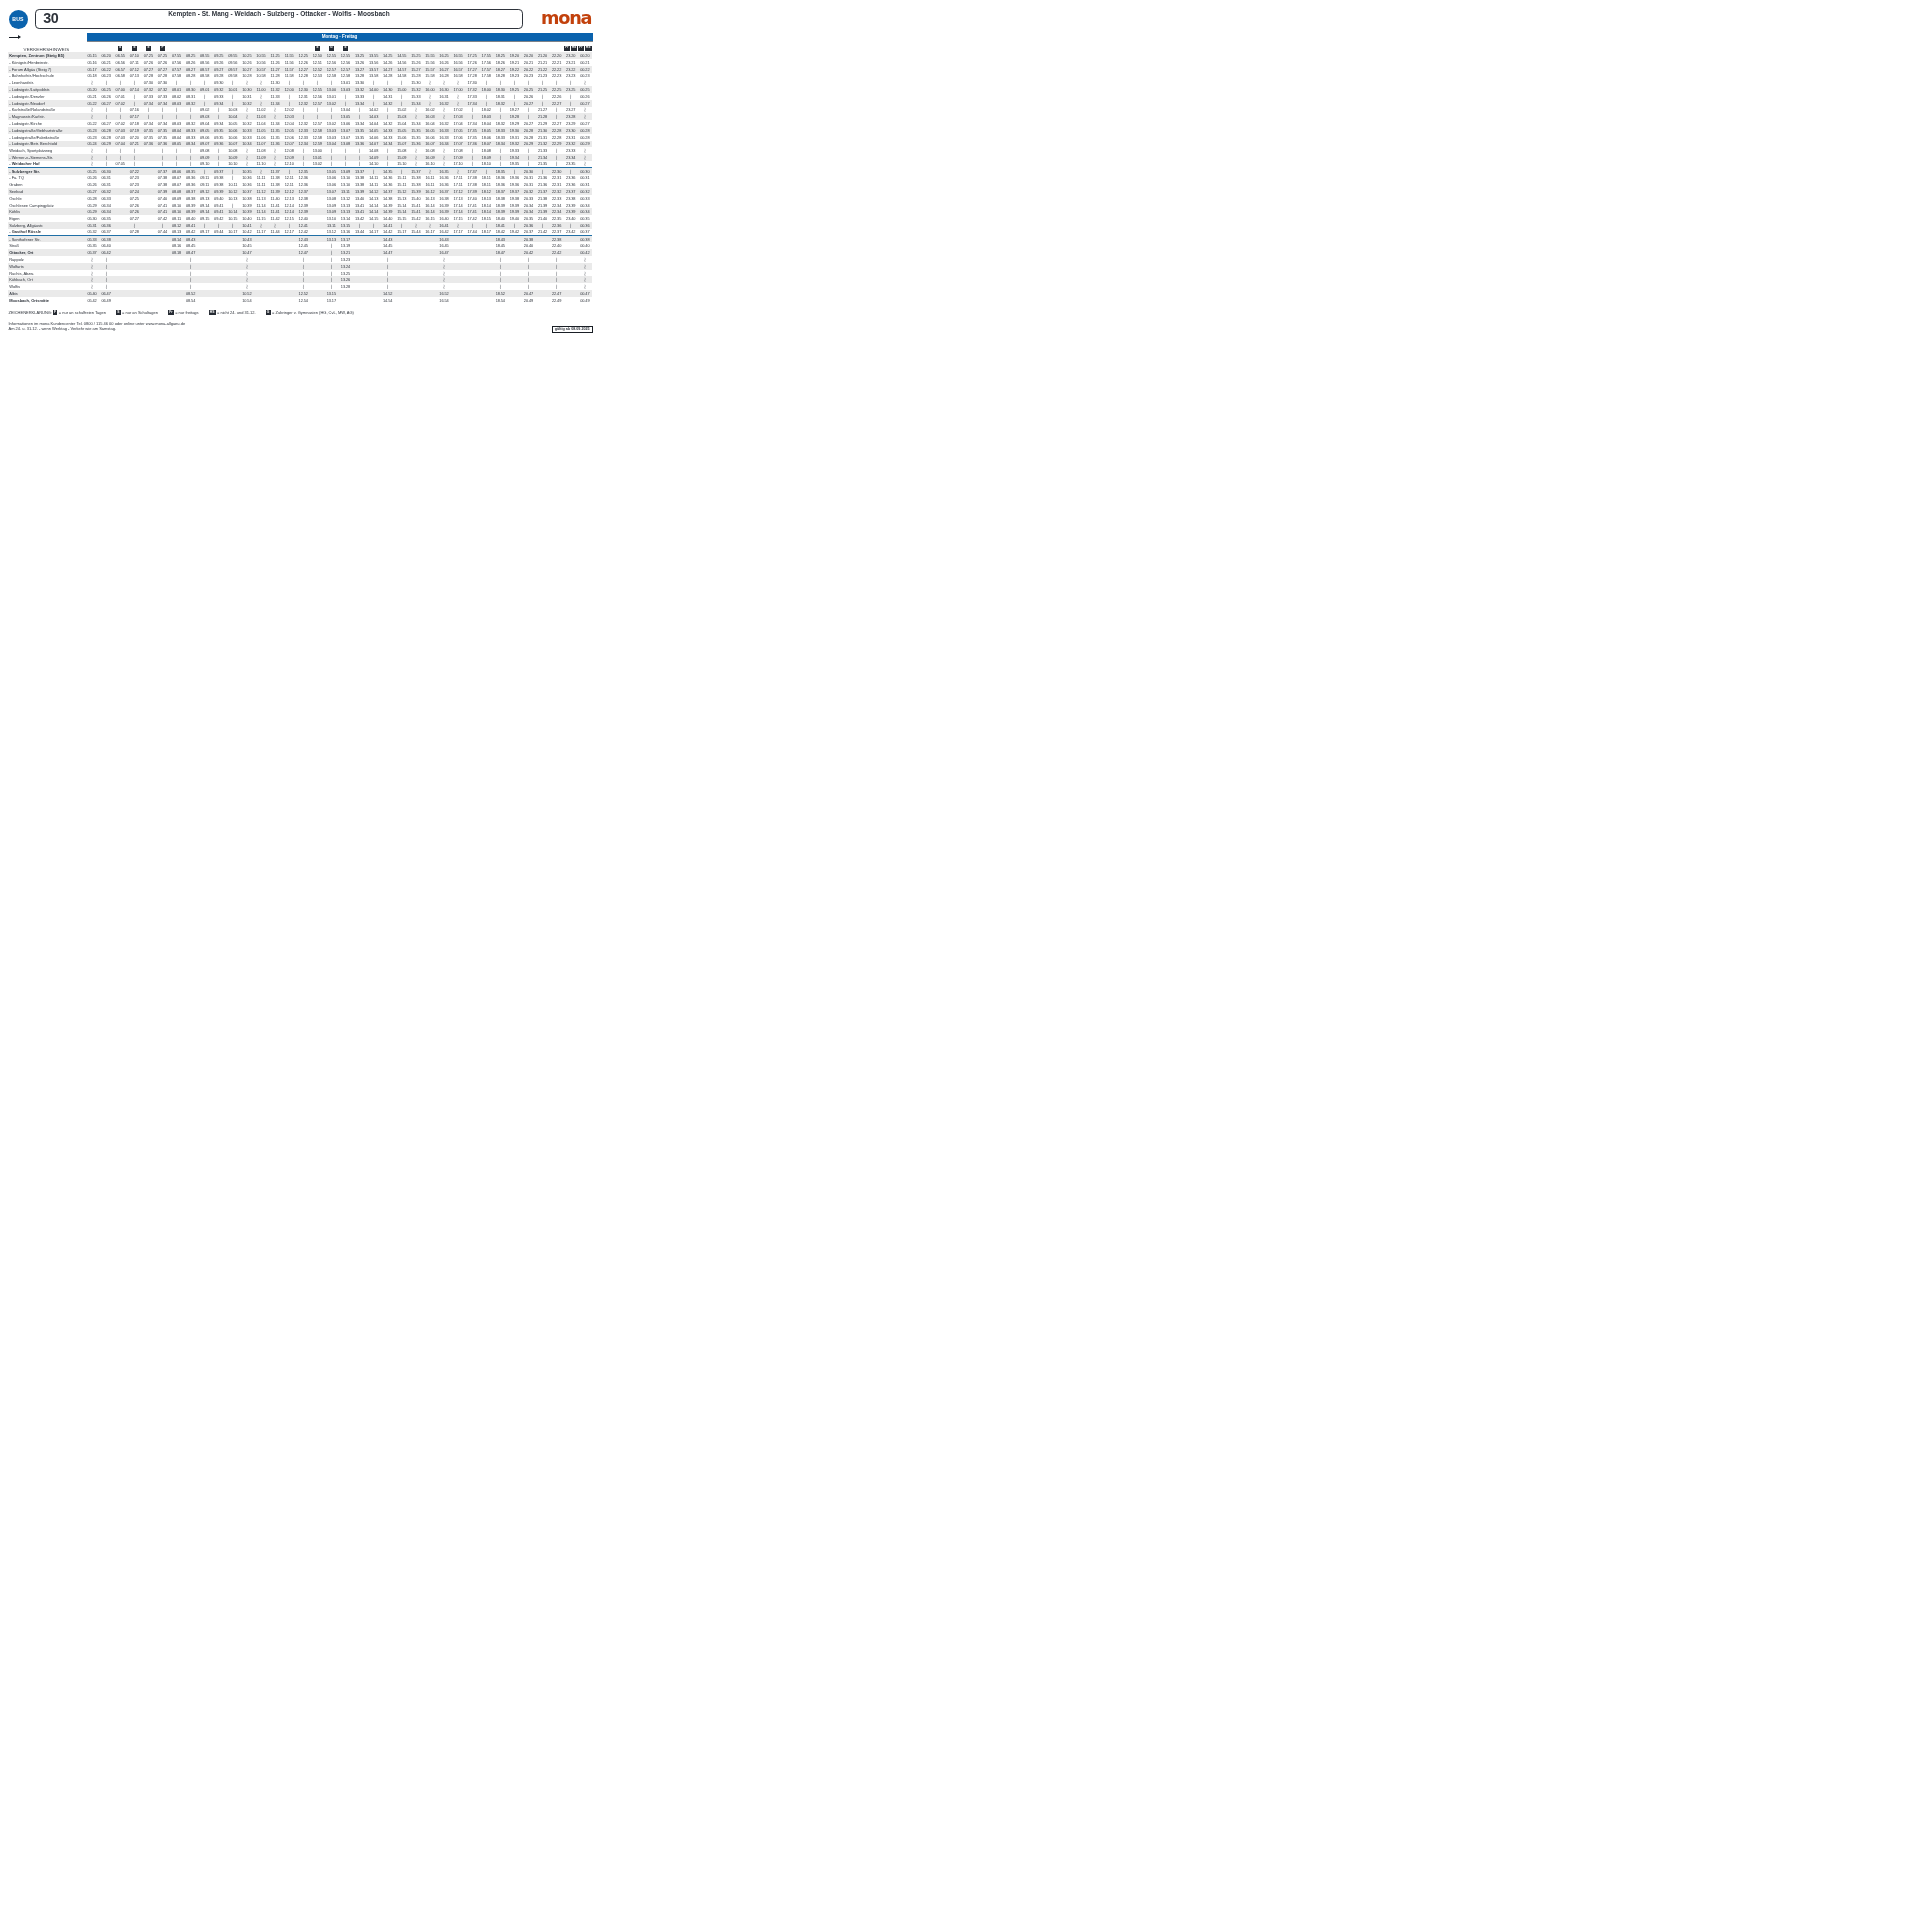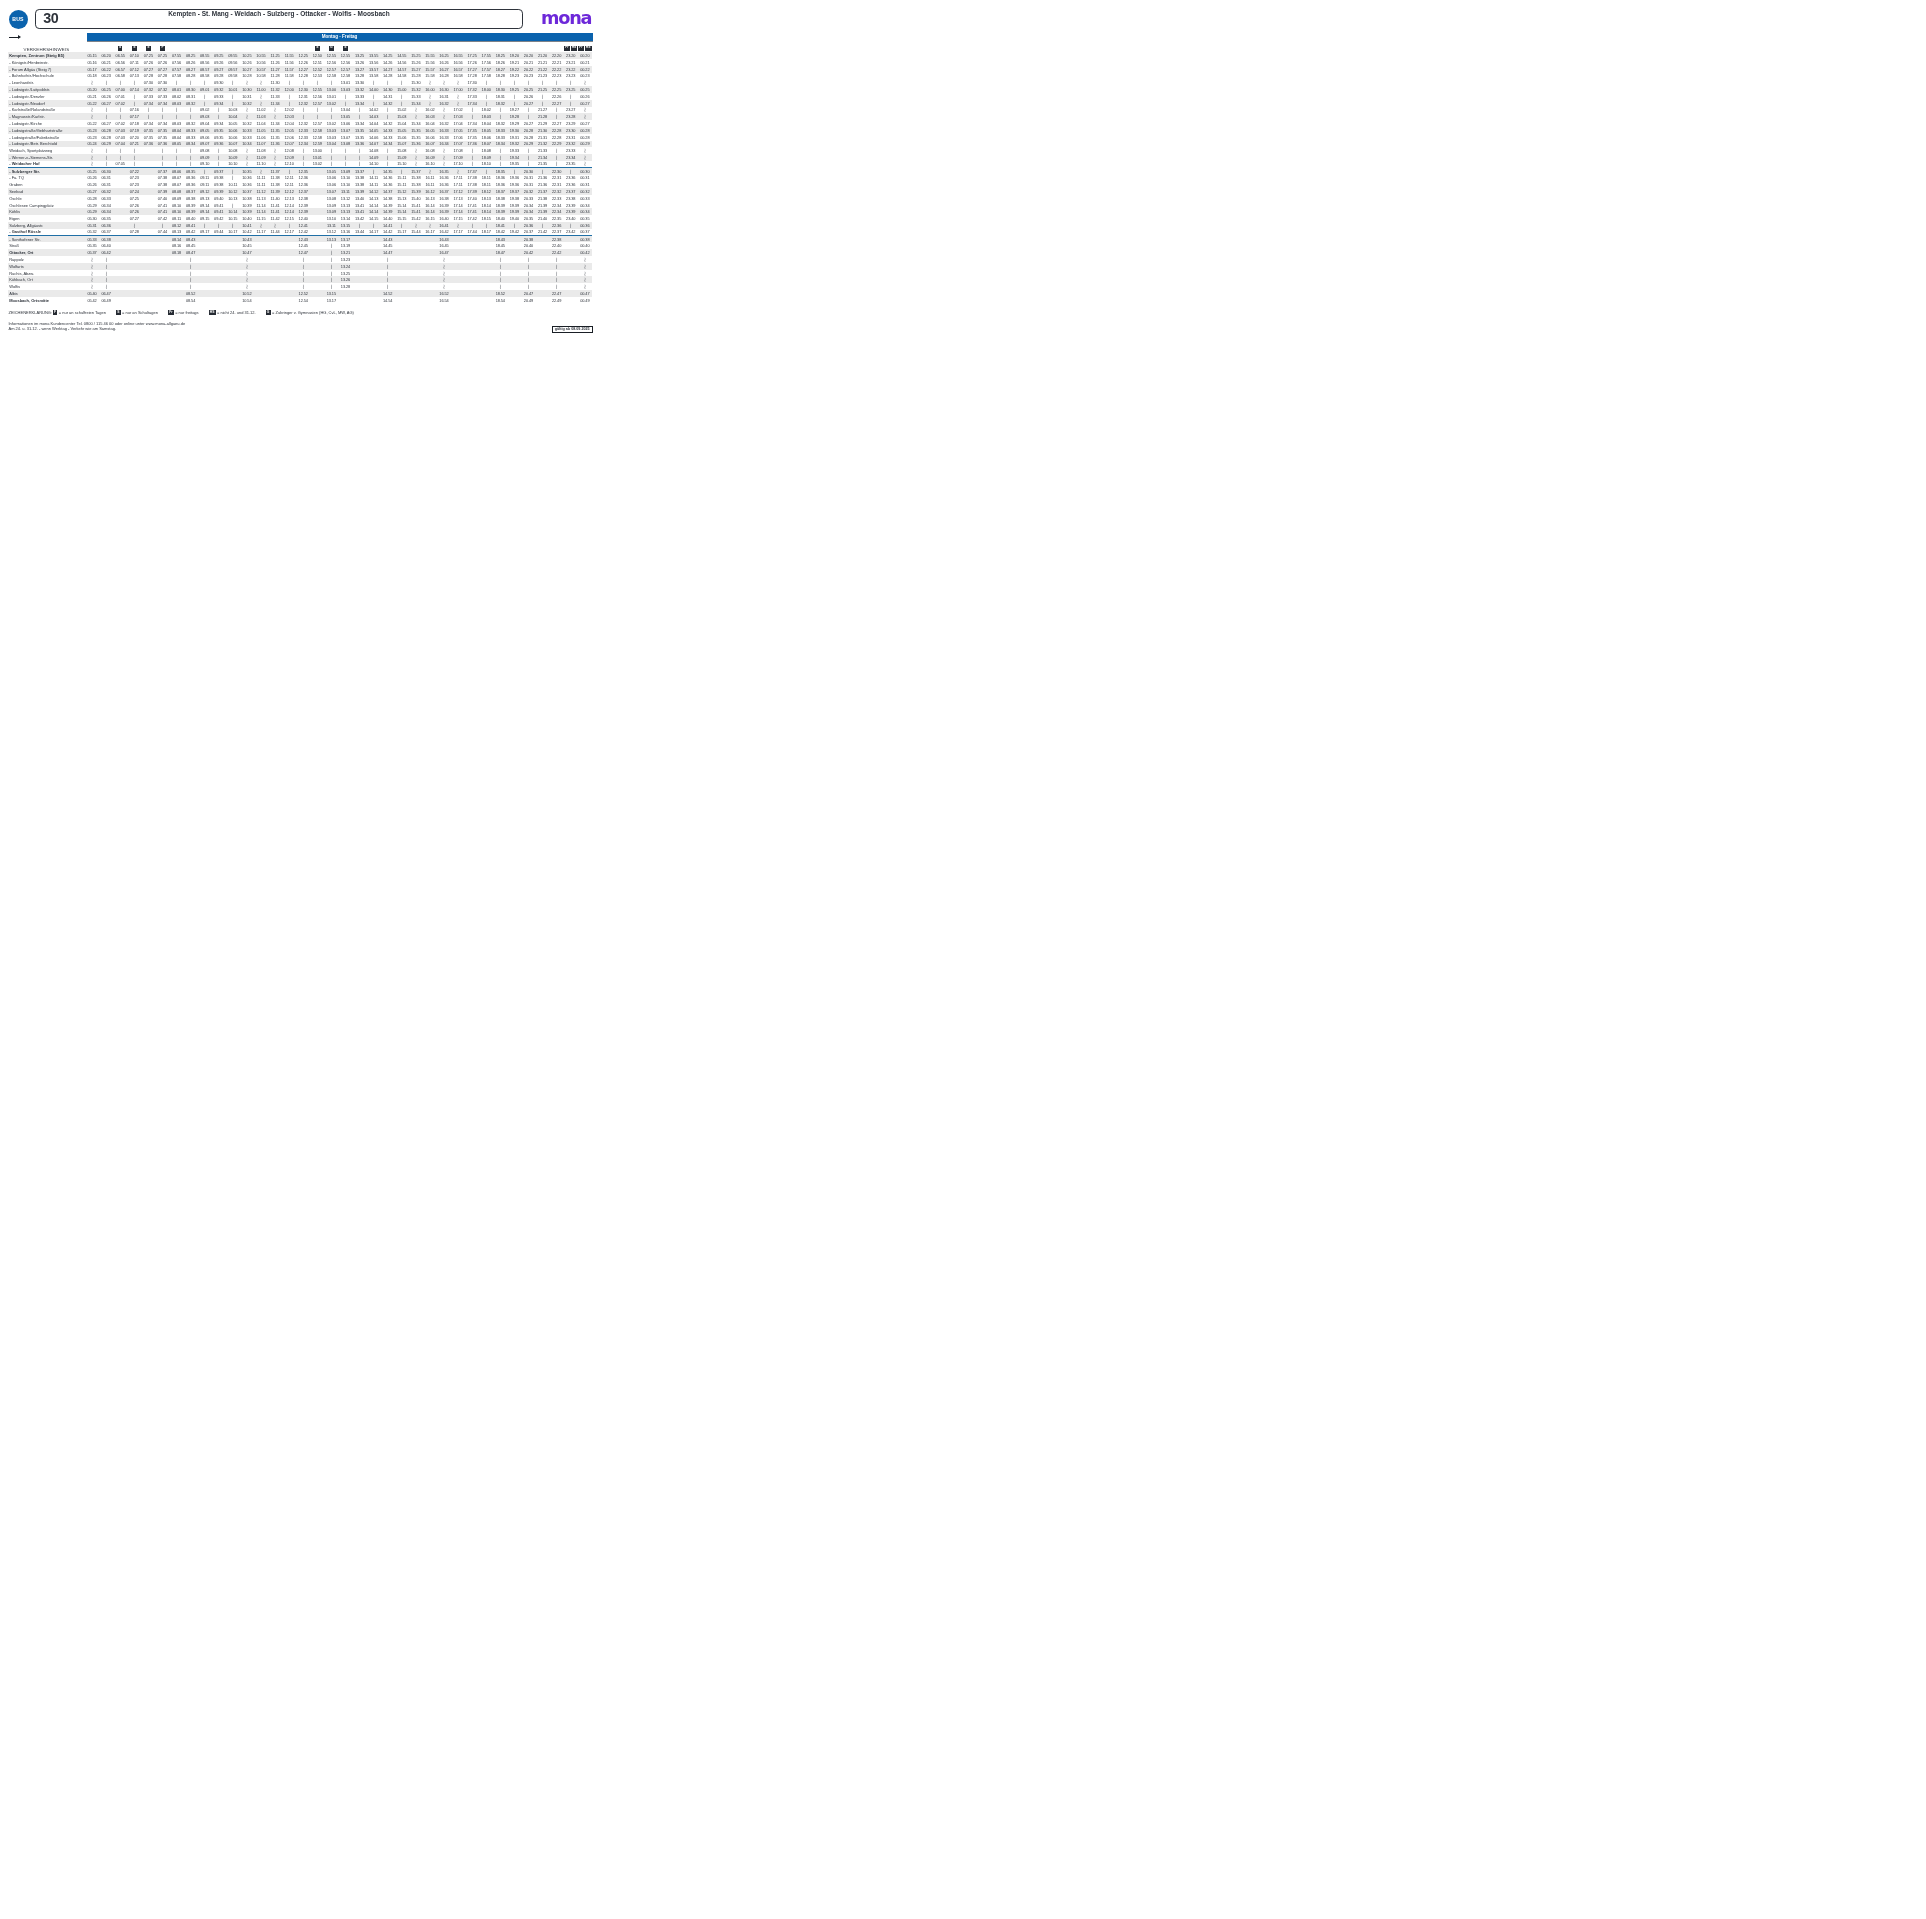--- a/index.html
+++ b/index.html
@@ -7,21 +7,21 @@
   .sheet{position:relative;width:596px;height:421px;background:#fff;overflow:hidden;}
 
   
   .topbar{display:flex;align-items:center;padding:9.2px 3.9px 0 8.5px;}
   .bus-badge{flex:0 0 auto;width:19px;height:19px;border-radius:50%;background:#0a62ad;color:#fff;
     display:flex;align-items:center;justify-content:center;font-weight:bold;font-size:5.2px;letter-spacing:0.2px;}
   .route-box{flex:1 1 auto;margin-left:7px;border:1.2px solid #2e333b;border-radius:4.2px;height:17.7px;
     display:flex;position:relative;}
   .route-number{font-size:14.3px;font-weight:bold;margin-left:7.7px;letter-spacing:-0.4px;}
   .route-title{position:absolute;left:46px;right:46px;text-align:center;font-size:6.5px;font-weight:bold;}
-  .brand{flex:0 0 auto;width:68px;text-align:right;font-size:17.7px;font-weight:800;color:#6d28d9;
+  .brand{flex:0 0 auto;width:68px;text-align:right;font-size:17.7px;font-weight:800;color:#c2410c;
     letter-spacing:-1.2px;line-height:17.7px;font-family:"DejaVu Sans",sans-serif;padding-right:0.8px;}
 
   
   .band-row{display:flex;margin-top:4.6px;padding:0 3.5px 0 8.5px;}
   .band-left{flex:0 0 78px;display:flex;align-items:center;}
   .arrow{position:relative;width:8.5px;height:1.5px;background:#1a1f26;display:inline-block;margin-left:0.8px;}
   .arrow:after{content:"";position:absolute;right:-3.1px;top:-1.5px;width:0;height:0;
     border-left:3.5px solid #1a1f26;border-top:2.3px solid transparent;border-bottom:2.3px solid transparent;}
   .band{flex:1 1 auto;background:#0a62ad;border-bottom:1.2px solid #7d8289;color:#fff;text-align:center;
     font-weight:bold;font-size:4.6px;height:7.3px;line-height:7.3px;}

